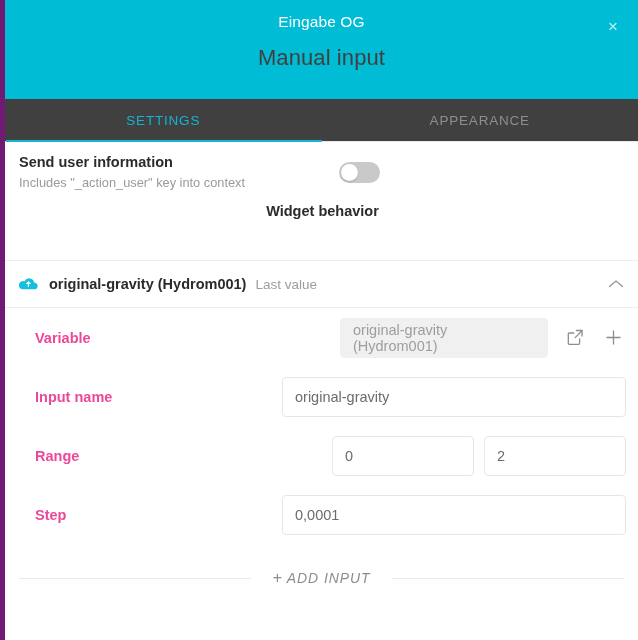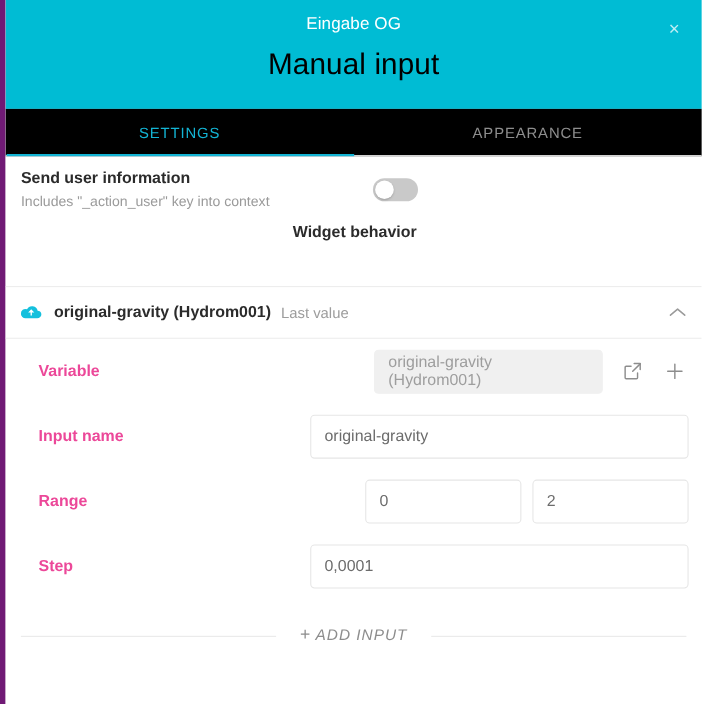--- a/index.html
+++ b/index.html
@@ -40,25 +40,25 @@
     overflow: hidden;
   }
   .header-subtitle {
     font-size: 15.5px;
     line-height: 20px;
     color: #ffffff;
     font-weight: 400;
     letter-spacing: 0.1px;
   }
   .header-title {
-    font-size: 27px;
+    font-size: 22px;
     line-height: 40px;
     margin-top: 6px;
     font-weight: 400;
-    color: #000000;
+    color: #404040;
     letter-spacing: 0.1px;
   }
   .close-btn {
     position: absolute;
     top: 17px;
     right: 14px;
     width: 22px;
     height: 22px;
     line-height: 20px;
     text-align: center;
@@ -68,21 +68,21 @@
     user-select: none;
   }
 
   
   .tabs {
     display: flex;
     height: 42px;
     flex: 0 0 42px;
     border-bottom: 1px solid #e8e8e8;
     position: relative;
-    background: #000000;
+    background: #404040;
   }
   .tab {
     flex: 1 1 50%;
     display: flex;
     align-items: center;
     justify-content: center;
     font-size: 13.5px;
     letter-spacing: 0.8px;
     color: #8e8e8e;
     cursor: pointer;

